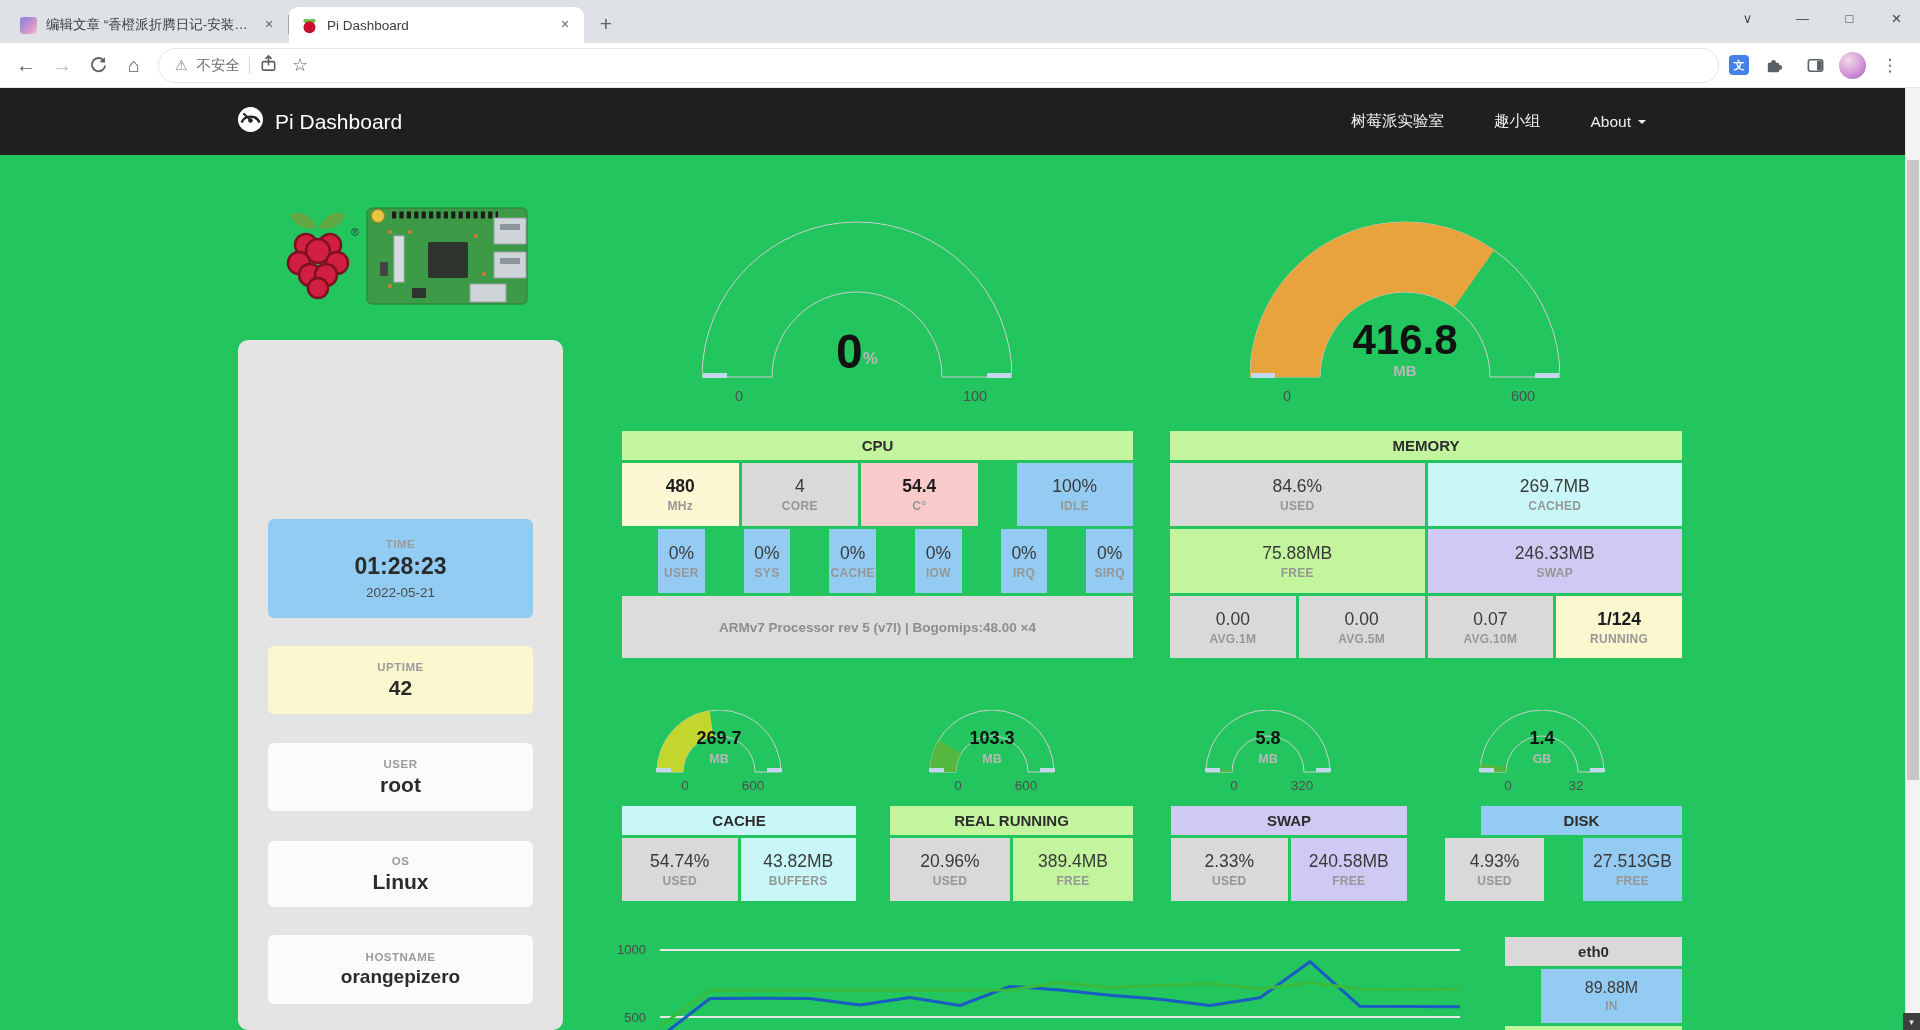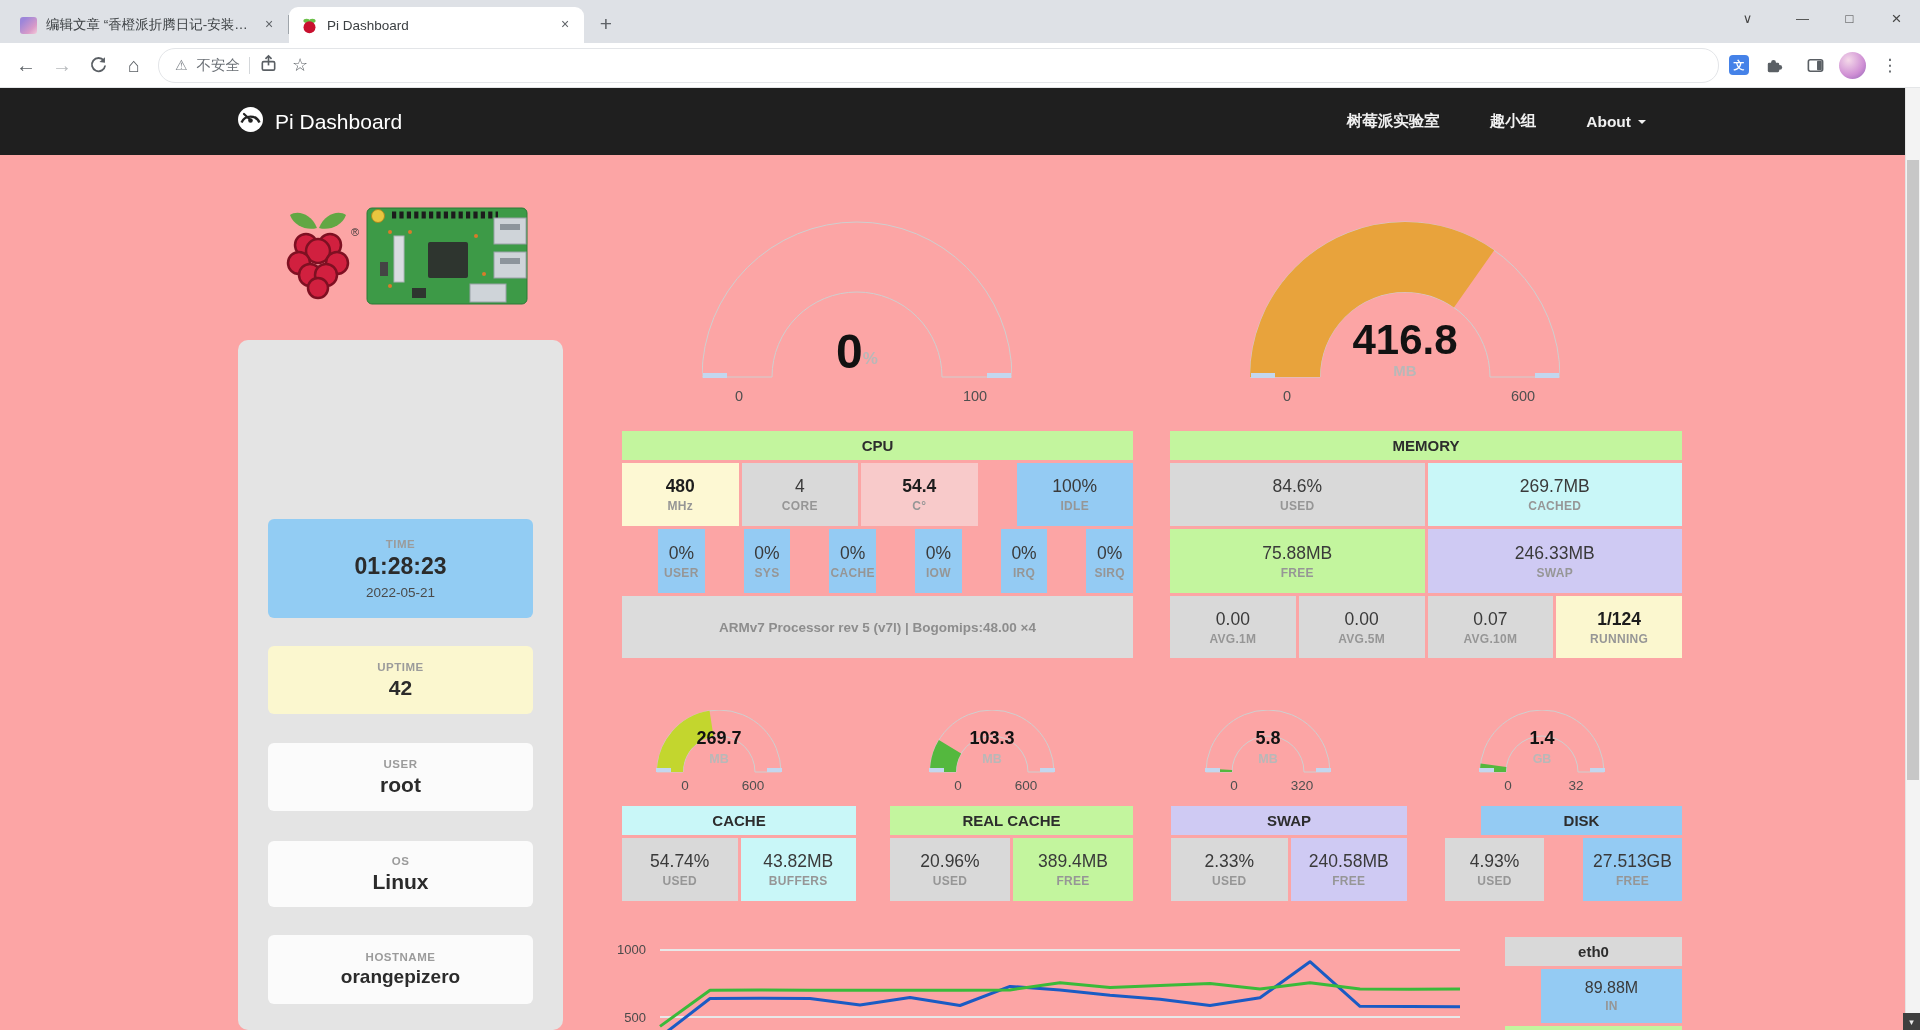--- a/index.html
+++ b/index.html
@@ -1,16 +1,16 @@
 <!DOCTYPE html>
 <html><head>
 <meta charset="utf-8">
 <style>
   html,body{margin:0;padding:0;background:#fff;}
-  .screen{position:relative;width:1920px;height:1030px;background:#fca5a5;overflow:hidden;
+  .screen{position:relative;width:1920px;height:1030px;background:#22c55e;overflow:hidden;
           font-family:"Liberation Sans",sans-serif;}
 
   
   .tabstrip{position:absolute;left:0;top:0;width:1920px;height:43px;background:#dee1e6;
             display:flex;align-items:flex-end;}
   .tab{height:36px;display:flex;align-items:center;gap:9px;padding:0 10px 0 12px;
        border-radius:9px 9px 0 0;font-size:13.5px;color:#3c4043;box-sizing:border-box;}
   .tab.inactive{width:280px;margin-left:8px;}
   .tab.active{width:295px;background:#fff;}
   .tab-title{flex:1;overflow:hidden;white-space:nowrap;}
@@ -40,21 +40,21 @@
   .ext-translate{width:20px;height:20px;border-radius:4px;background:#4582e8;color:#fff;
                  font-size:11px;font-weight:bold;display:grid;place-items:center;}
   .avatar{width:27px;height:27px;border-radius:50%;
           background:radial-gradient(circle at 35% 30%,#f4d9e9,#cf8fd4 60%,#8e62b4);}
   .tool-right{display:flex;align-items:center;gap:6px;margin-right:4px;}
 
   
   .navbar{position:absolute;left:0;top:88px;width:1920px;height:67px;background:#1f1f1f;
           display:flex;align-items:center;}
   .brand{display:flex;align-items:center;gap:11px;margin-left:237px;color:#fff;font-size:21px;}
-  .navlinks{margin-left:auto;margin-right:274px;display:flex;gap:50px;align-items:center;font-weight:bold;}
+  .navlinks{margin-left:auto;margin-right:274px;display:flex;gap:50px;align-items:center;}
   .navlink{color:#f0f0f0;font-size:15.5px;display:flex;align-items:center;gap:7px;cursor:pointer;}
   .caret{width:0;height:0;border-left:4.5px solid transparent;border-right:4.5px solid transparent;
          border-top:4.5px solid #f0f0f0;display:inline-block;}
 
   
   .panel{position:absolute;left:238px;top:340px;width:325px;height:690px;background:#e4e4e4;border-radius:10px;}
   .card{position:absolute;left:268px;width:265px;border-radius:6px;display:flex;flex-direction:column;
         align-items:center;justify-content:center;}
   .card-label{font-size:11.5px;font-weight:bold;color:#9b9b9b;letter-spacing:.5px;}
   .card-value{font-size:21px;font-weight:bold;color:#2b2b2b;margin-top:3px;}
@@ -448,21 +448,21 @@
           <span class="cl">USED</span>
         </div>
       <div class="cell c-cyan">
           <span class="cv">43.82MB</span>
           <span class="cl">BUFFERS</span>
         </div>
     </div>
   </div>
 
   <div class="dtable" style="left:870px;top:806px;width:243px">
-    <div class="th c-green">REAL CACHE</div>
+    <div class="th c-green">REAL RUNNING</div>
     <div class="trow" style="height:63px">
       <div class="cell c-gray">
           <span class="cv">20.96%</span>
           <span class="cl">USED</span>
         </div>
       <div class="cell c-green">
           <span class="cv">389.4MB</span>
           <span class="cl">FREE</span>
         </div>
     </div>

